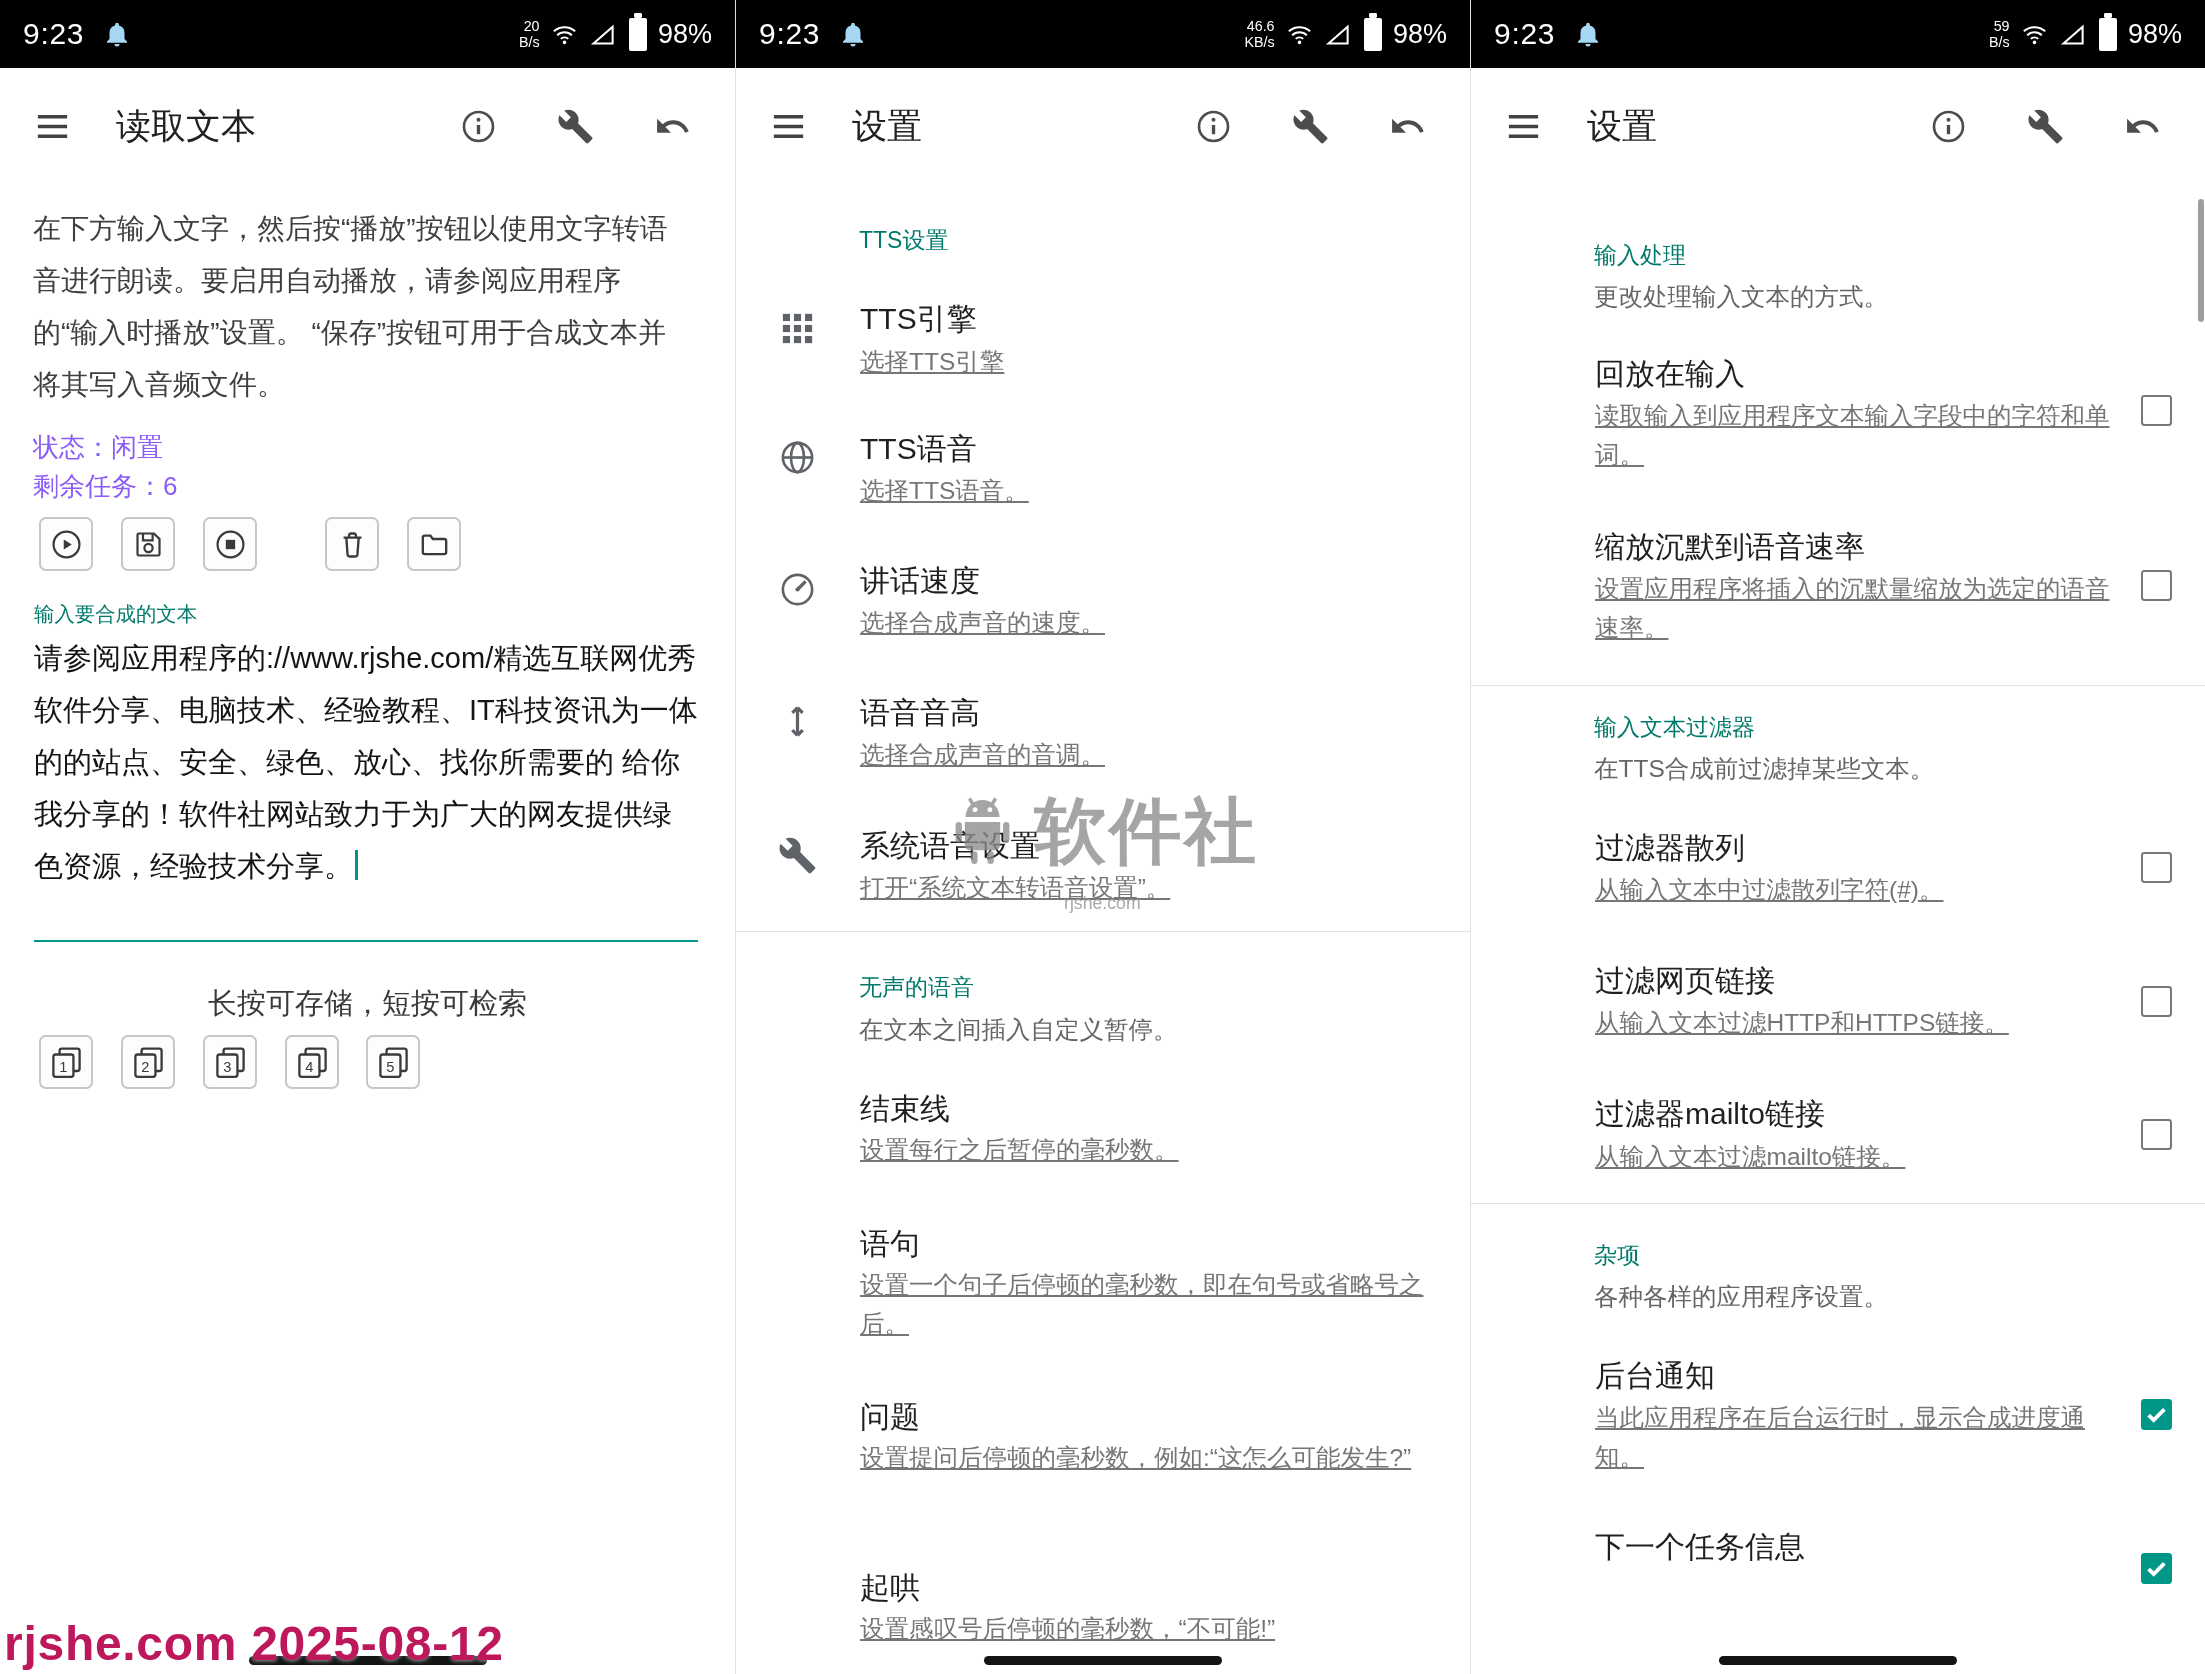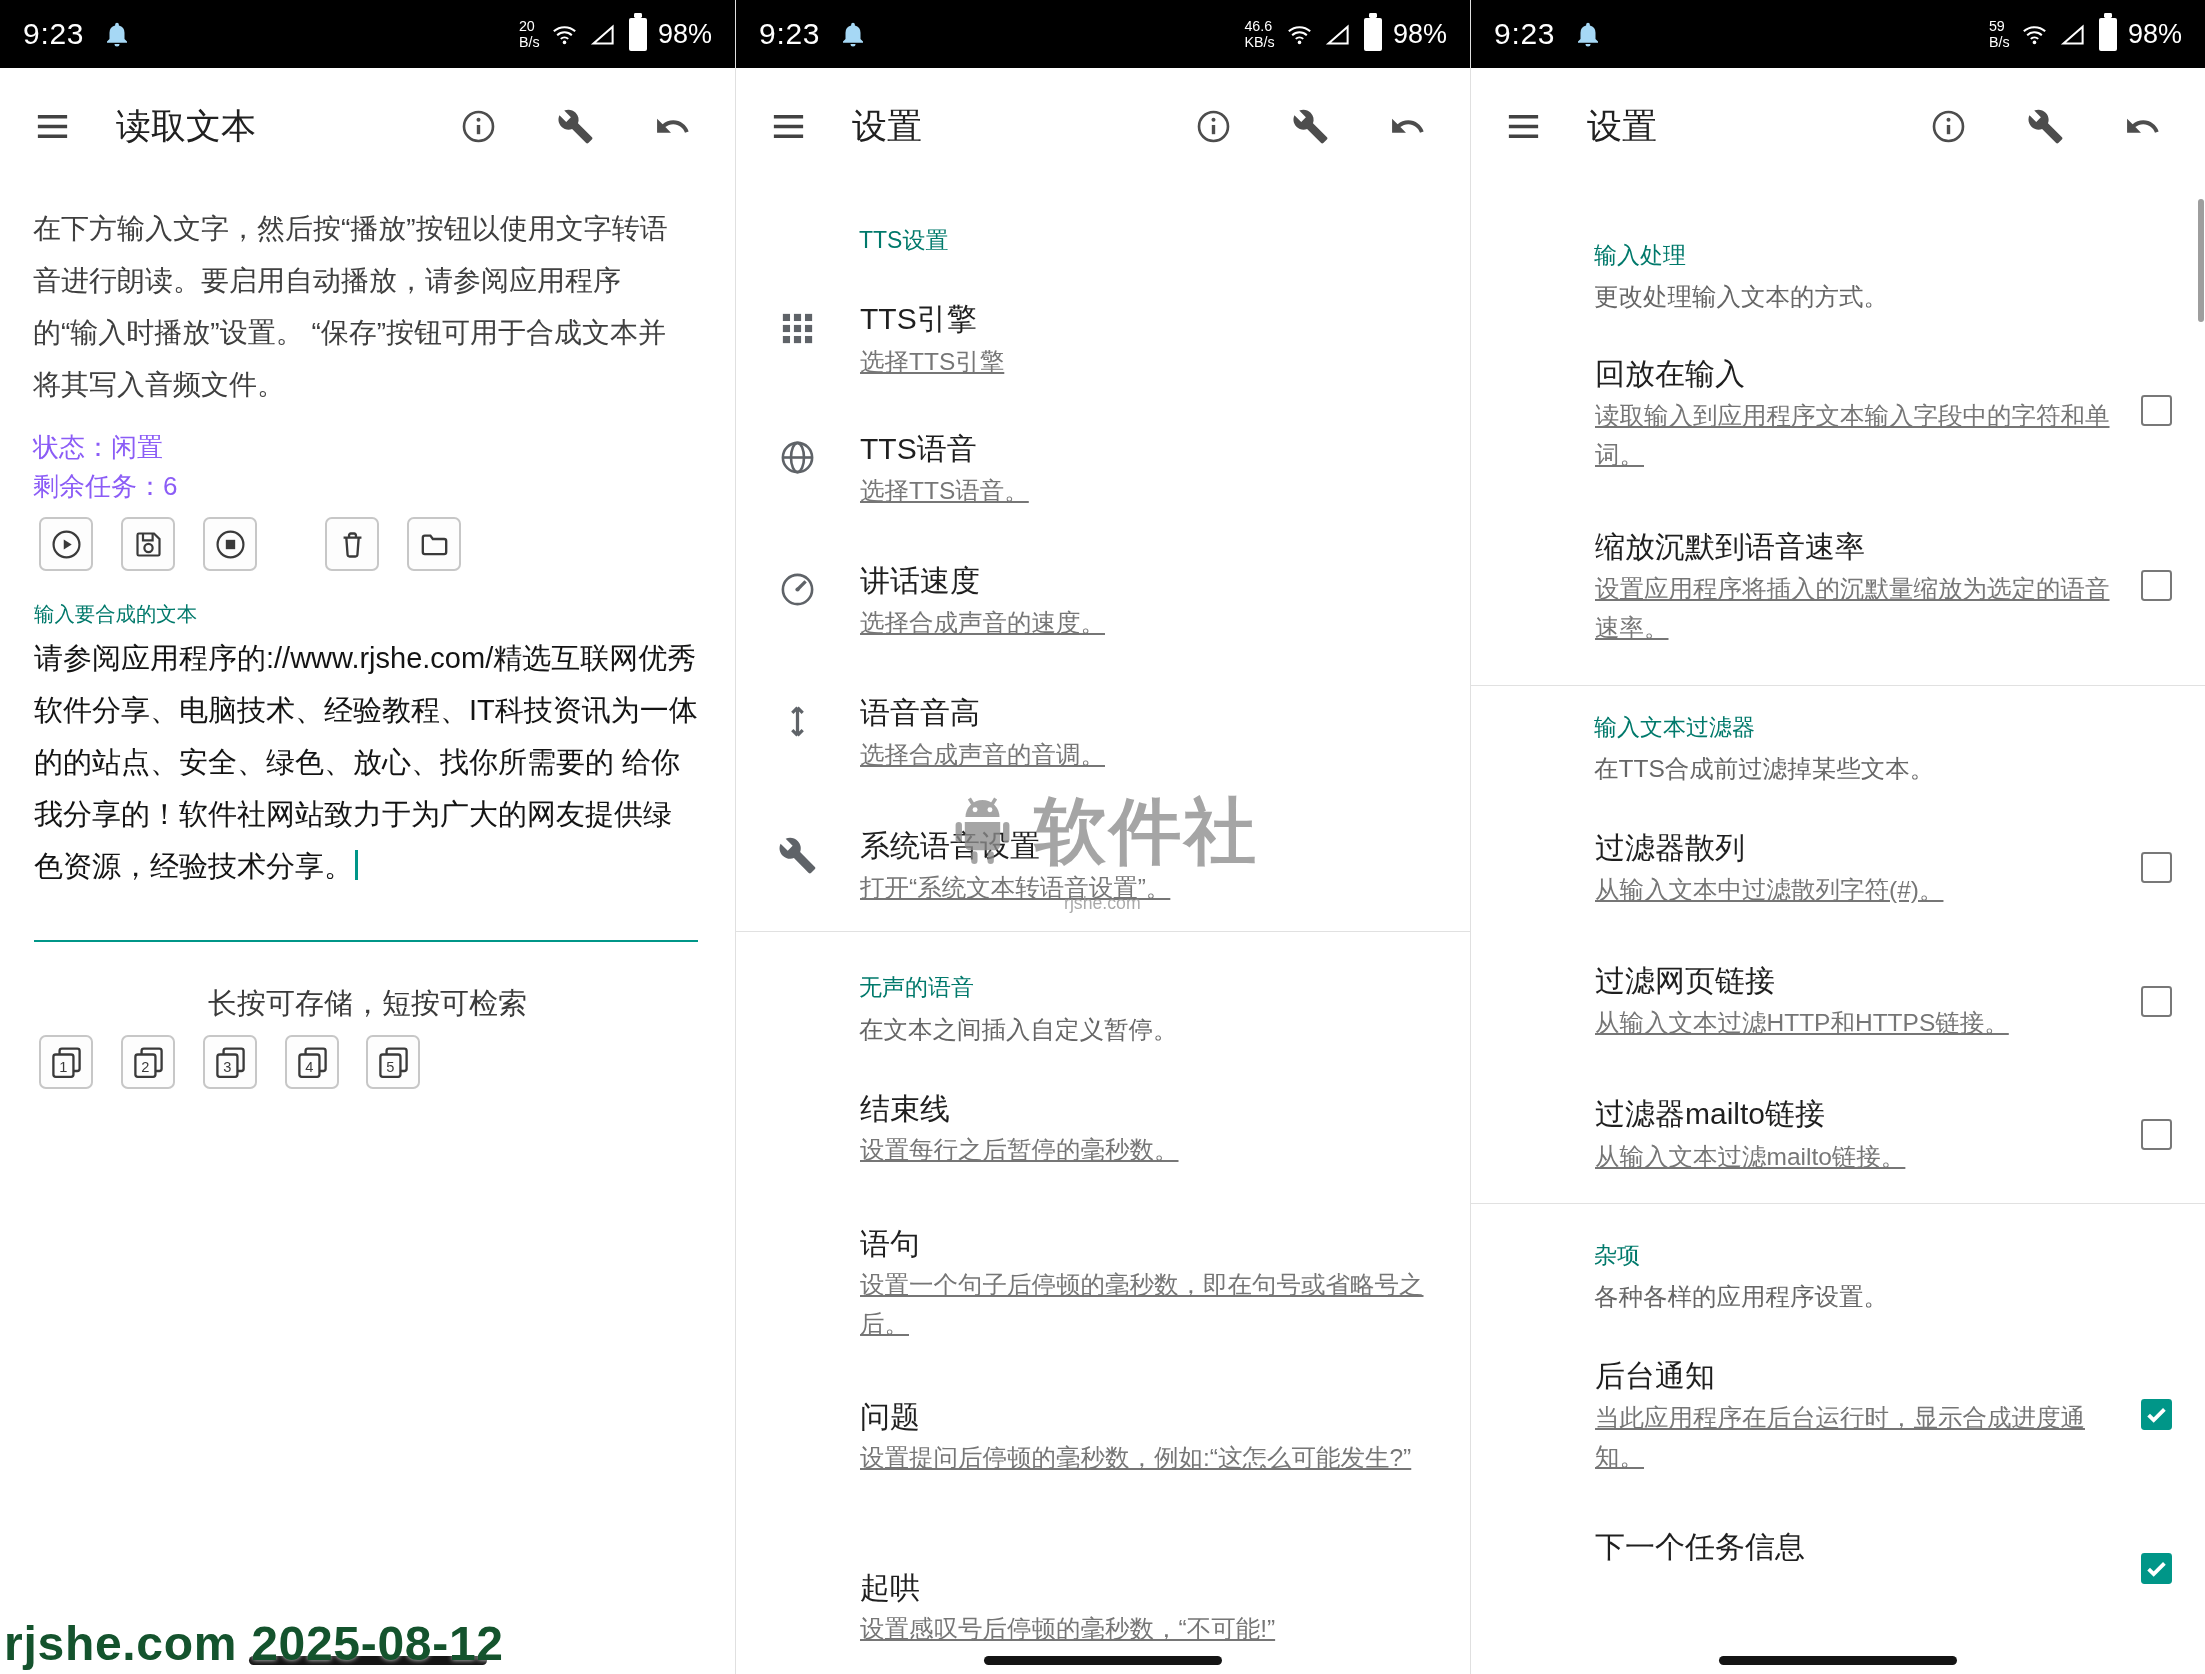--- a/index.html
+++ b/index.html
@@ -8,21 +8,21 @@
   body{position:relative;background:#fff;font-family:"Liberation Sans","DejaVu Sans",sans-serif;overflow:hidden;}
   .panel{position:absolute;top:0;width:735px;height:1674px;background:#fff;overflow:hidden;}
   #p1{left:0;} #p2{left:735px;border-left:1.4px solid #e0e0e0;} #p3{left:1470px;border-left:1.4px solid #e0e0e0;}
 
   
   .statusbar{position:absolute;top:0;left:0;right:0;height:68px;background:#000;color:#fff;
     display:flex;align-items:center;padding:0 23px;gap:17.7px;z-index:5;}
   .sb-time{font-size:30px;font-weight:500;letter-spacing:0.7px;}
   .sb-bell{width:30px;height:30px;color:#a6d8f5;}
   .sb-right{margin-left:auto;display:flex;align-items:center;gap:11px;}
-  .sb-speed{display:flex;flex-direction:column;font-size:14.3px;line-height:16.3px;color:#fff;}
+  .sb-speed{display:flex;flex-direction:column;align-items:flex-end;font-size:14.3px;line-height:16.3px;color:#fff;}
   .sb-ico{width:27px;height:27px;color:#fff;}
   .sb-batt{width:17.7px;height:33px;background:#fff;border-radius:2px;position:relative;margin-left:2.7px;}
   .sb-batt::before{content:"";position:absolute;top:-4.1px;left:4.8px;width:8.2px;height:4.1px;background:#fff;border-radius:1.4px;}
   .sb-pct{font-size:27px;}
 
   
   .appbar{position:absolute;top:68px;left:0;right:0;height:116px;display:flex;align-items:center;
     padding:0 33px;background:#fff;z-index:4;}
   .burger{width:39px;height:39px;color:#424242;flex:none;}
   .appbar-title{font-size:35px;color:#212121;margin-left:44px;white-space:nowrap;}
@@ -37,21 +37,21 @@
     background:#fdfdfd;display:flex;align-items:center;justify-content:center;color:#3a3a3a;}
   .tbtn .ic{width:33px;height:33px;}
   .input-label{position:absolute;left:34px;top:600px;font-size:20.4px;color:var(--accent);}
   .input-area{position:absolute;left:34px;top:632px;width:664px;min-height:310px;font-size:29px;line-height:52px;
     color:#141414;border-bottom:2px solid var(--teal);}
   .cursor{display:inline-block;width:2.7px;height:30px;background:var(--teal);vertical-align:-4.1px;margin-left:2px;}
   .memory-hint{position:absolute;left:0;top:984px;width:735px;text-align:center;font-size:29px;color:#3a3a3a;}
   .sbtn{position:absolute;top:1035px;width:54px;height:54px;border:2px solid #c7c7c7;border-radius:6.8px;
     background:#fdfdfd;display:flex;align-items:center;justify-content:center;color:#3a3a3a;}
   .sbtn .ic{width:37px;height:37px;}
-  .p1-watermark{position:absolute;left:4.1px;bottom:2.7px;font-size:48px;font-weight:bold;color:#14532d;
+  .p1-watermark{position:absolute;left:4.1px;bottom:2.7px;font-size:48px;font-weight:bold;color:#be185d;
     text-shadow:0 0 5.4px rgba(255,255,255,.85);letter-spacing:0.7px;white-space:nowrap;z-index:6;}
 
   
   .sec-h{position:absolute;left:123px;font-size:23px;font-weight:500;color:var(--accent);white-space:nowrap;}
   .sec-sub{position:absolute;left:123px;width:572px;font-size:24.5px;color:#666;line-height:38px;}
   .pref-t{position:absolute;left:124px;font-size:30px;color:#1f1f1f;white-space:nowrap;}
   .pref-s{position:absolute;left:124px;width:579px;font-size:24.5px;line-height:39px;color:#767676;text-decoration:underline;}
   #p3 .pref-s{width:527px;}
   .pref-ico{position:absolute;left:42px;width:39px;height:39px;color:#5f6368;}
   .divider{position:absolute;left:0;right:0;height:1.4px;background:#e1e1e1;}

